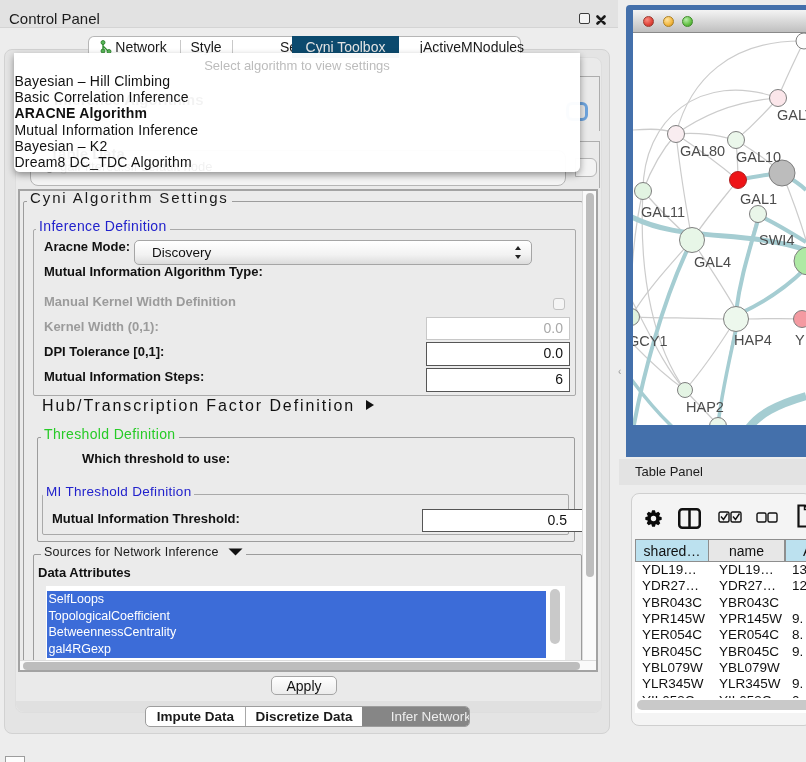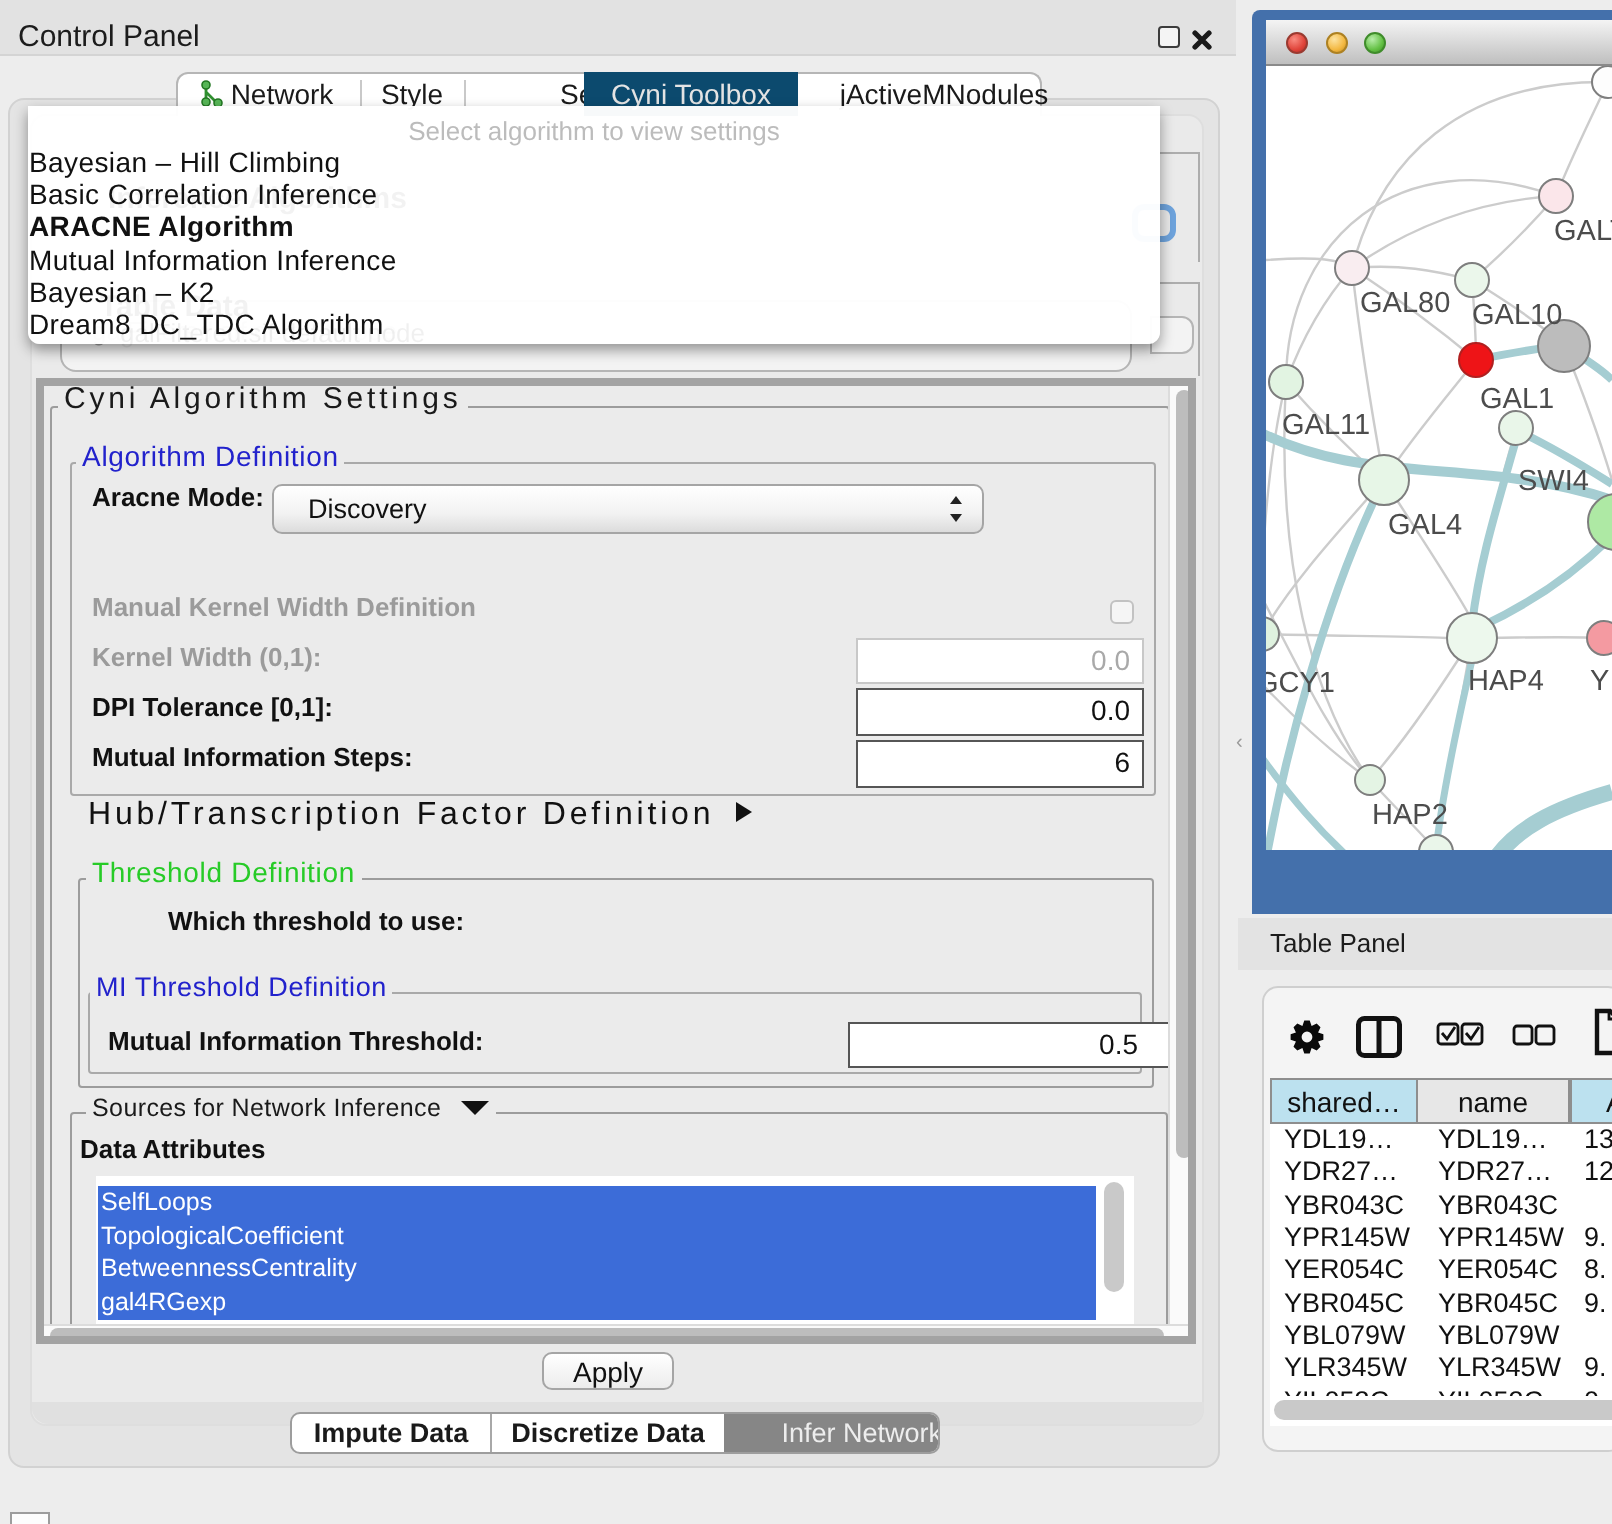--- a/index.html
+++ b/index.html
@@ -53,37 +53,38 @@
 <div class="abs" style="left:30px;top:150px;width:536px;height:36px;border:1px solid #b5b5b5;border-radius:8px;background:#f3f3f3;"></div>
 <div class="abs" style="left:46px;top:158px;font-size:13px;color:#a2a2a2;">galFiltered.sif default node</div>
 
 <div class="abs" style="left:580px;top:76px;width:20px;height:1px;background:#adadad;"></div>
 <div class="abs" style="left:599px;top:76px;width:1px;height:55px;background:#adadad;"></div>
 <div class="abs" style="left:566px;top:102px;width:22px;height:19px;border:3px solid #6ea3dc;border-radius:6px;background:#e8e8e8;"></div>
 <div class="abs" style="left:580px;top:141px;width:20px;height:1px;background:#adadad;"></div>
 <div class="abs" style="left:599px;top:141px;width:1px;height:47px;background:#adadad;"></div>
 <div class="abs" style="left:575px;top:158px;width:22px;height:19px;border:1px solid #b5b5b5;border-radius:0 6px 6px 0;background:#f3f3f3;"></div>
 
-<div class="abs" style="left:18px;top:189px;width:580px;height:483px;border:4px solid #a3a3a3;background:#ebebeb;overflow:hidden;">
+<div class="abs" style="left:18px;top:189px;width:580px;height:483px;border:2px solid #a3a3a3;background:#ebebeb;overflow:hidden;">
 
   <div class="abs" style="left:0;top:0;width:562px;height:469px;overflow:hidden;">
 
     <div class="abs" style="left:3px;top:10px;width:560px;height:470px;border:1px solid #9c9c9c;border-radius:2px;"></div>
     <div class="abs" style="left:7px;top:-2px;padding:0 3px;background:#ebebeb;font-size:15px;letter-spacing:1.9px;color:#1a1a1a;">Cyni Algorithm Settings</div>
 
     <div class="abs" style="left:13px;top:38px;width:543px;height:167px;border:1px solid #a9a9a9;border-radius:2px;"></div>
-    <div class="abs" style="left:16px;top:27px;padding:0 3px;background:#ebebeb;font-size:14px;letter-spacing:0.35px;color:#2222cc;">Algorithm Definition</div>
+    <div class="abs" style="left:16px;top:27px;padding:0 3px;background:#ebebeb;font-size:14px;letter-spacing:0.35px;color:#2222cc;">Inference Definition</div>
 
     <div class="abs b" style="left:24px;top:48px;font-size:13px;">Aracne Mode:</div>
-    <div class="abs combo" style="left:114px;top:49px;width:356px;height:25px;">
+    <div class="abs combo" style="left:114px;top:49px;width:398px;height:25px;">
       <span style="left:17px;">Discovery</span>
         <i class="up"></i>
         <i class="dn"></i>
     </div>
 
+    <div class="abs b" style="left:24px;top:73px;font-size:13px;">Mutual Information Algorithm Type:</div>
 
     <div class="abs b gray" style="left:24px;top:103px;font-size:13px;">Manual Kernel Width Definition</div>
     <div class="abs" style="left:533px;top:107px;width:12px;height:12px;border:1px solid #c2c2c2;border-radius:3px;background:#f5f5f5;"></div>
 
     <div class="abs b gray" style="left:24px;top:128px;font-size:13px;">Kernel Width (0,1):</div>
     <div class="abs" style="left:406px;top:126px;width:144px;height:23px;border:1px solid #c8c8c8;background:#fff;font-size:14px;color:#a9a9a9;text-align:right;line-height:21px;padding-right:6px;">0.0</div>
 
     <div class="abs b" style="left:24px;top:153px;font-size:13px;">DPI Tolerance [0,1]:</div>
     <div class="abs" style="left:406px;top:151px;width:144px;height:24px;border:1.5px solid #565656;background:#fff;font-size:14px;color:#111;text-align:right;line-height:21px;padding-right:6px;">0.0</div>
 

